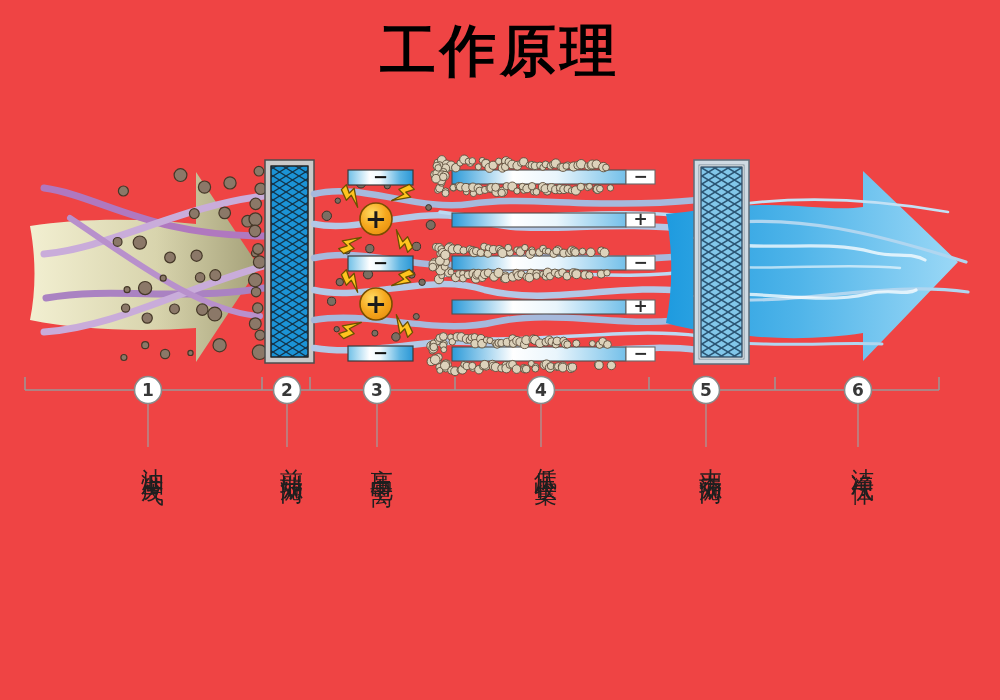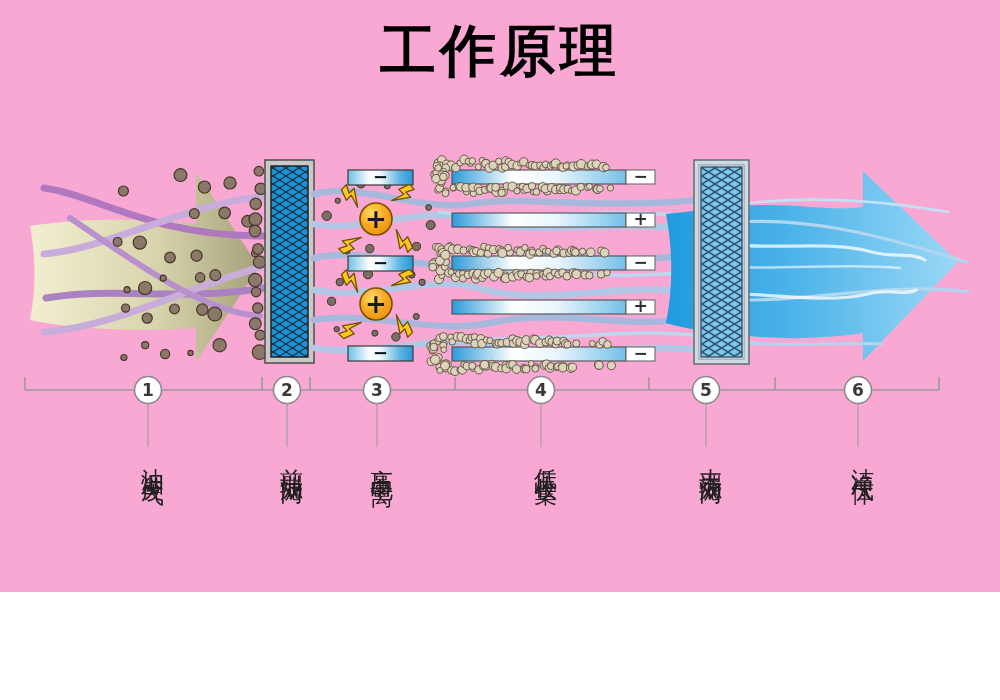--- a/index.html
+++ b/index.html
@@ -1,16 +1,16 @@
 <!DOCTYPE html>
 <html><head>
 <meta charset="utf-8">
 <style>
   html,body{margin:0;padding:0;background:#fff;}
-  .stage{position:relative;width:1000px;height:592px;background:#f9a8d4;overflow:hidden;
+  .stage{position:relative;width:1000px;height:700px;background:#ef4444;overflow:hidden;
          font-family:"Liberation Sans","DejaVu Sans",sans-serif;}
   .title{position:absolute;top:14px;left:0;right:0;margin:0;text-align:center;
          font-size:56px;font-weight:bold;letter-spacing:4px;color:#000;}
   .diagram-svg{position:absolute;left:0;top:0;}
   svg text{font-family:"DejaVu Sans","Liberation Sans",sans-serif;}
   .sym{font-size:18px;font-weight:bold;fill:#111;text-anchor:middle;}
   .sym2{font-size:17px;font-weight:bold;fill:#2e2e2e;text-anchor:middle;}
   .ionsym{font-size:26px;font-weight:600;fill:#1a1a1a;text-anchor:middle;}
   .stepnum{font-size:17px;font-weight:bold;fill:#383838;text-anchor:middle;}
   .vlabel{position:absolute;top:450px;width:32px;writing-mode:vertical-rl;text-orientation:upright;

